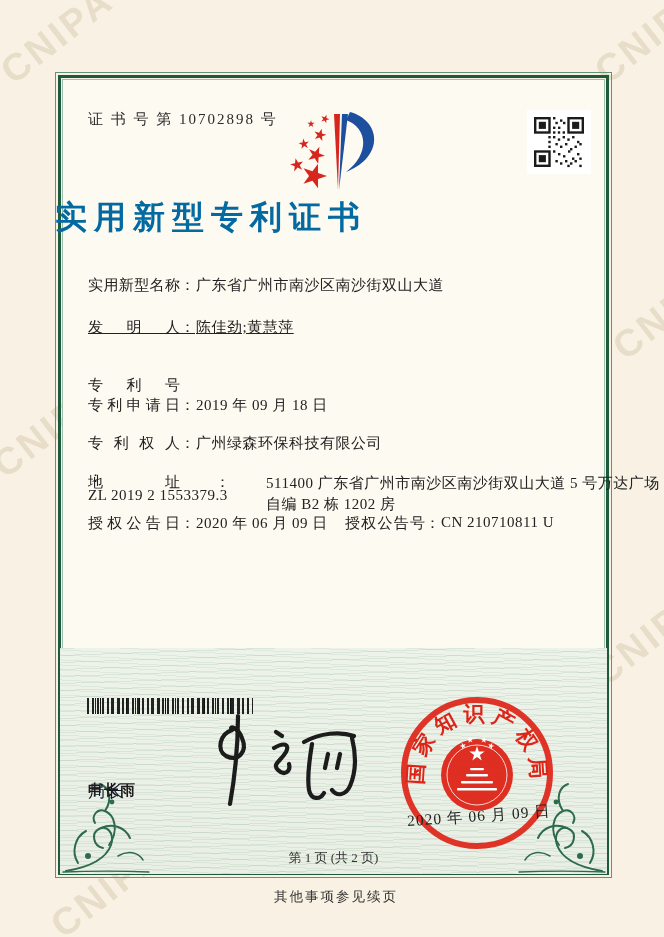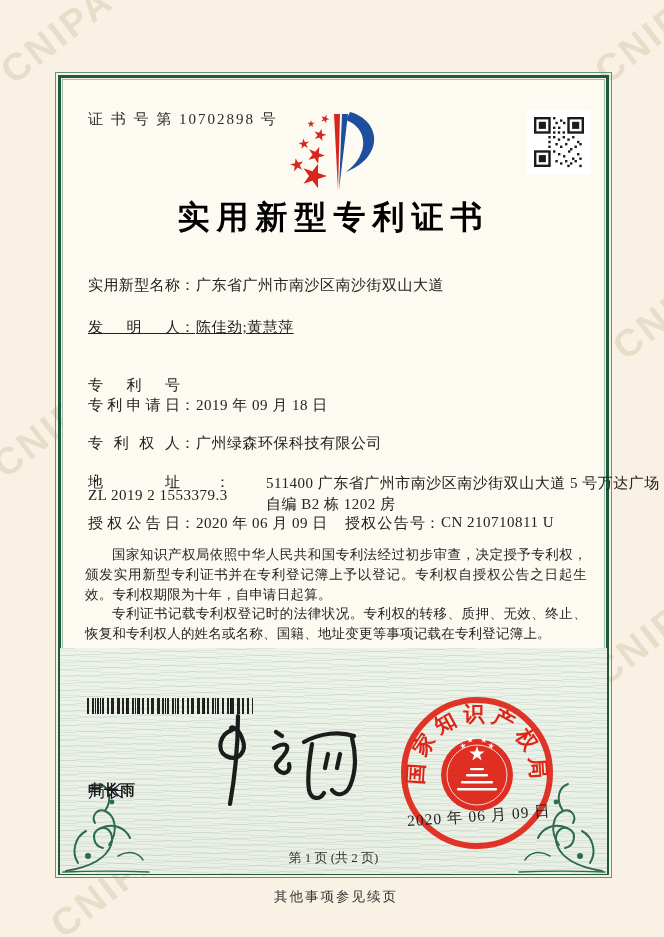--- a/index.html
+++ b/index.html
@@ -25,22 +25,22 @@
       repeating-linear-gradient(183deg, rgba(110,155,125,.12) 0 1px, transparent 1px 5px),
       linear-gradient(#eef3ea,#e9efe4);}
 
   .ornament{position:absolute;z-index:3;}
   .ornament.right{transform:scaleX(-1);}
 
   
   .cert-no{position:absolute;left:88px;top:110px;z-index:4;font-size:15px;color:#2b2b2b;letter-spacing:2px;}
   .logo{position:absolute;left:280px;top:108px;z-index:4;}
   .qr{position:absolute;left:527px;top:110px;z-index:4;background:#ffffff;padding:0;}
-  .title{position:absolute;left:55px;top:196px;width:557px;z-index:4;text-align:center;
-         font-size:32px;font-weight:bold;letter-spacing:7px;color:#000000;}
+  .title{position:absolute;left:55px;top:196px;width:557px;z-index:4;
+         font-size:32px;font-weight:bold;letter-spacing:7px;color:#0369a1;}
 
   
   .frow{position:absolute;left:88px;z-index:4;font-size:15px;color:#222;display:flex;align-items:flex-start;}
   .flabel{display:inline-block;width:92px;text-align:justify;text-align-last:justify;flex:0 0 92px;}
   .fcolon{display:inline-block;width:16px;flex:0 0 16px;}
   .fvalue{display:inline-block;letter-spacing:.5px;}
   .frow.r-name{top:276px;}
   .frow.r-inventors{top:318px;text-decoration:underline;}
   .frow.r-patno{top:376px;flex-direction:column;}
   .frow.r-filing{top:396px;}
@@ -245,24 +245,20 @@
     <span class="flabel">授权公告日</span>
       <span class="fcolon">：</span>
       <span class="fvalue">2020 年 06 月 09 日</span>
   </div>
   <div class="grant2">
     <span class="flabel">授权公告号</span>
       <span class="fcolon">：</span>
       <span class="fvalue">CN 210710811 U</span>
   </div>
 
-  <div class="body-text">
-    <p>国家知识产权局依照中华人民共和国专利法经过初步审查，决定授予专利权，颁发实用新型专利证书并在专利登记簿上予以登记。专利权自授权公告之日起生效。专利权期限为十年，自申请日起算。</p>
-    <p>专利证书记载专利权登记时的法律状况。专利权的转移、质押、无效、终止、恢复和专利权人的姓名或名称、国籍、地址变更等事项记载在专利登记簿上。</p>
-  </div>
 
   <div class="barcode"></div>
 
   <div class="director-title">局长</div>
   <div class="director-name">申长雨</div>
 
   <svg class="signature" width="180" height="100" viewBox="0 0 180 100">
     <g stroke="#1c1c1c" stroke-width="4.2" fill="none" stroke-linecap="round" stroke-linejoin="round">
       <path d="M40,20 C28,24 24,40 34,46 C46,52 56,42 50,28 C46,17 36,15 40,20"></path>
       <path d="M46,6 C46,30 44,60 38,94"></path>

